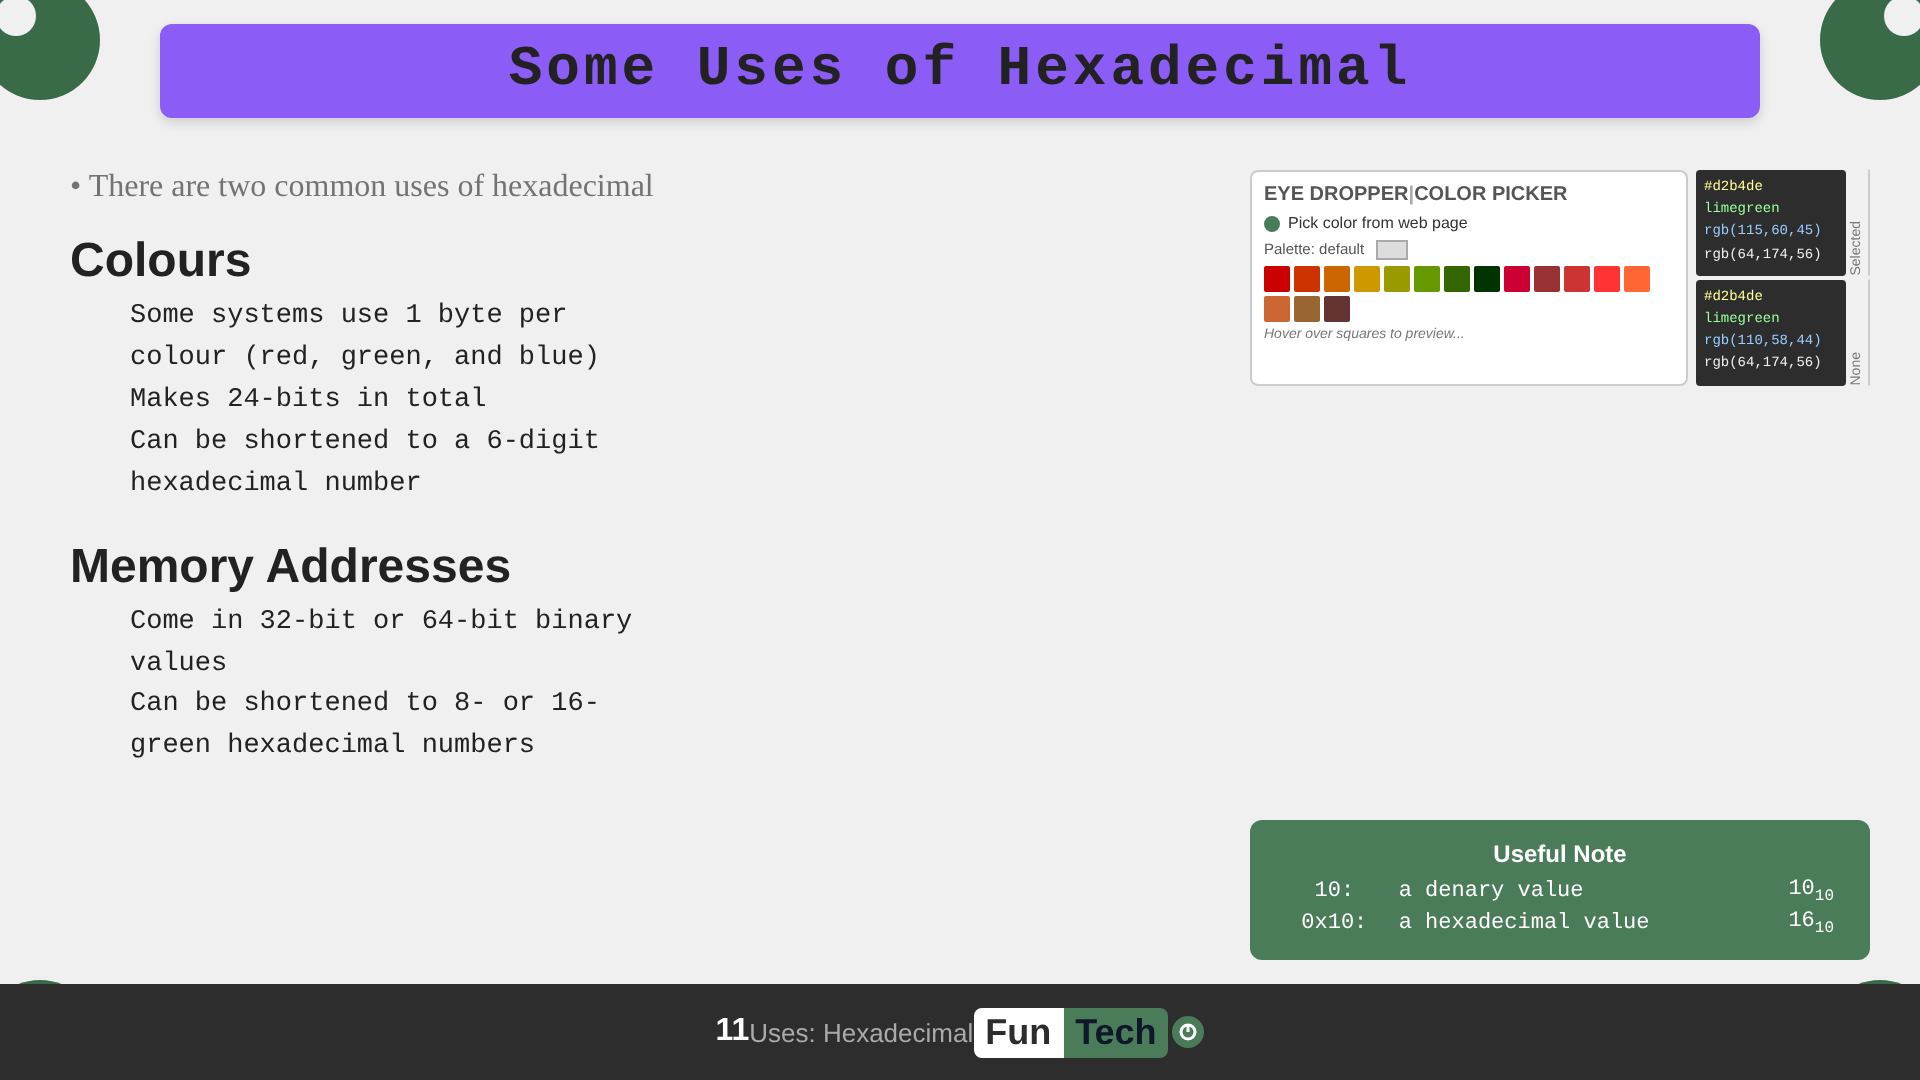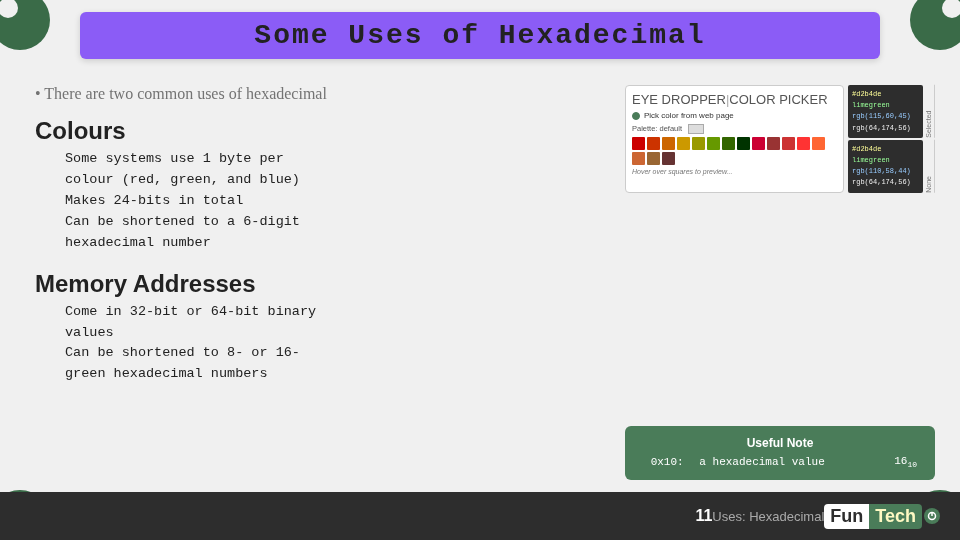--- a/index.html
+++ b/index.html
@@ -122,22 +122,22 @@
       border-radius: 4px;
       padding: 6px;
       font-size: 9px;
       color: #333;
     }
 
     .cp-tabs {
       display: flex;
       gap: 0;
       margin-bottom: 4px;
-      font-size: 13px;
-      font-weight: normal;
+      font-size: 10px;
+      font-weight: bold;
       color: #555;
     }
 
     .cp-tab-divider {
       color: #aaa;
     }
 
     .cp-option {
       display: flex;
       align-items: center;
@@ -246,21 +246,21 @@
     
     .footer {
       position: absolute;
       bottom: 0;
       left: 0;
       right: 0;
       height: 48px;
       background: #2d2d2d;
       display: flex;
       align-items: center;
-      justify-content: flex-end;
+      justify-content: center;
       padding: 0 20px;
     }
 
     .footer-page {
       color: white;
       font-size: 16px;
       font-weight: bold;
     }
 
     .footer-title {
@@ -278,21 +278,21 @@
       background: white;
       color: #2d2d2d;
       font-weight: bold;
       font-size: 18px;
       padding: 2px 6px;
       border-radius: 4px 0 0 4px;
     }
 
     .logo-tech {
       background: #4a7c59;
-      color: #fef9c3;
+      color: #0f172a;
       font-weight: bold;
       font-size: 18px;
       padding: 2px 6px;
       border-radius: 0 4px 4px 0;
     }
 
     .logo-dot {
       width: 16px;
       height: 16px;
       background: #4a7c59;
@@ -417,20 +417,25 @@
           </div>
         </div>
       </div>
 
       <div style="flex:1;"></div>
 
       <div class="useful-note-box">
         <div class="useful-note-title">Useful Note</div>
         <table class="useful-note-table">
           <tbody>
+              <tr>
+            <td style="text-align:center;">10:</td>
+            <td>a denary value</td>
+            <td class="td-right">10<span class="subscript">10</span></td>
+          </tr>
           <tr>
             <td style="text-align:center;">0x10:</td>
             <td>a hexadecimal value</td>
             <td class="td-right">16<span class="subscript">10</span></td>
           </tr>
         </tbody>
           </table>
       </div>
 
     </div>

